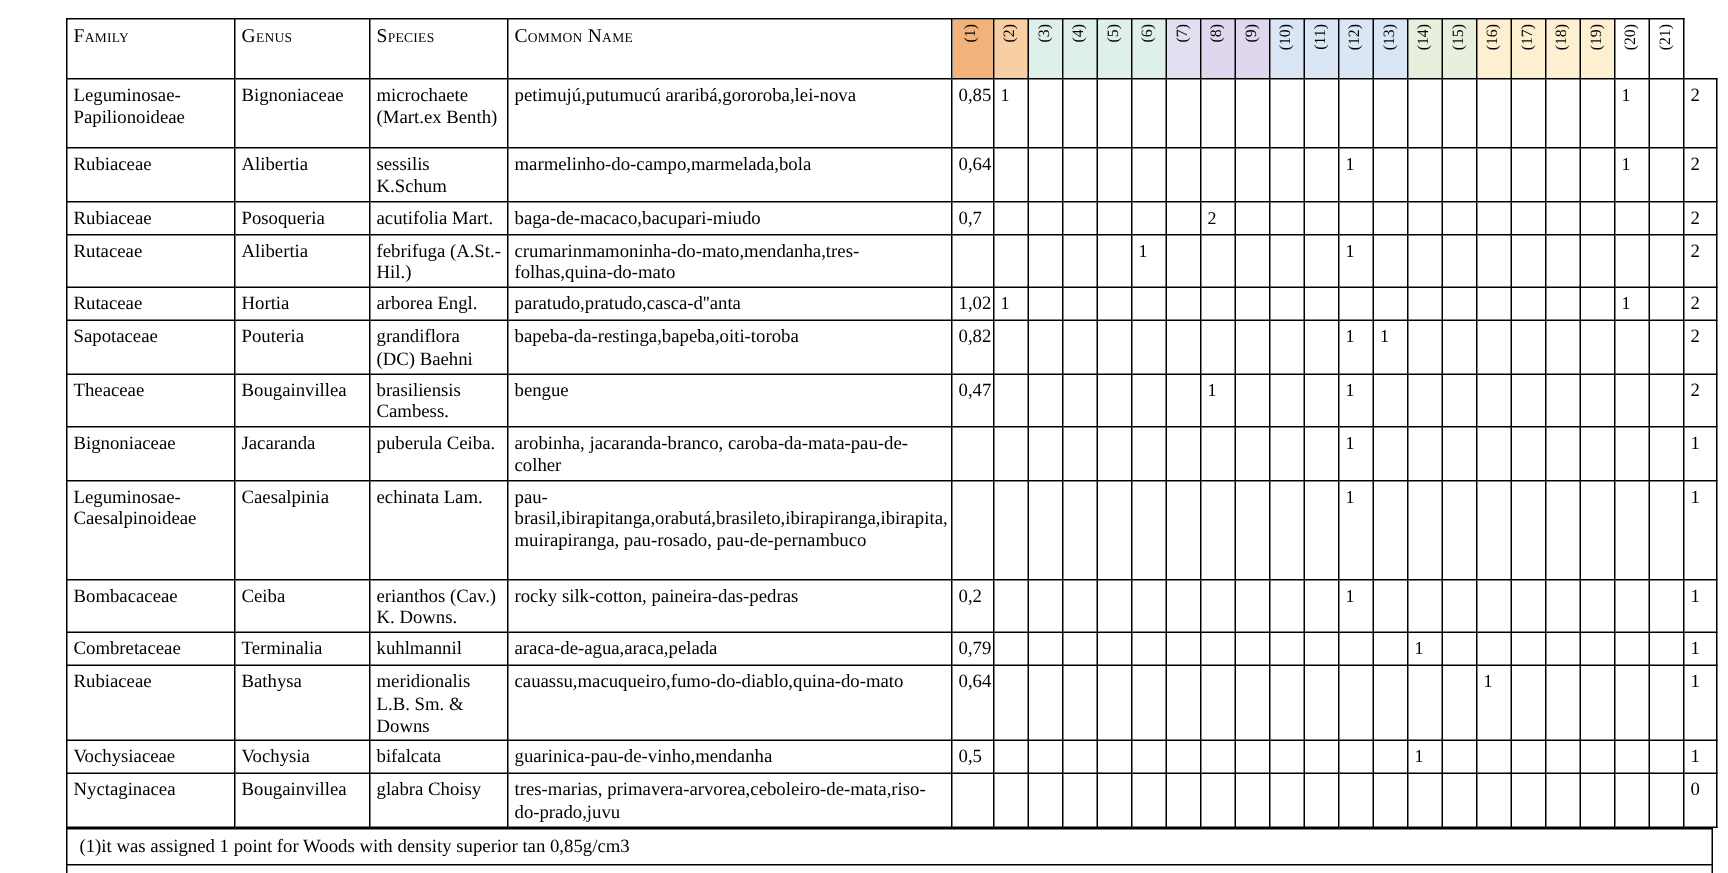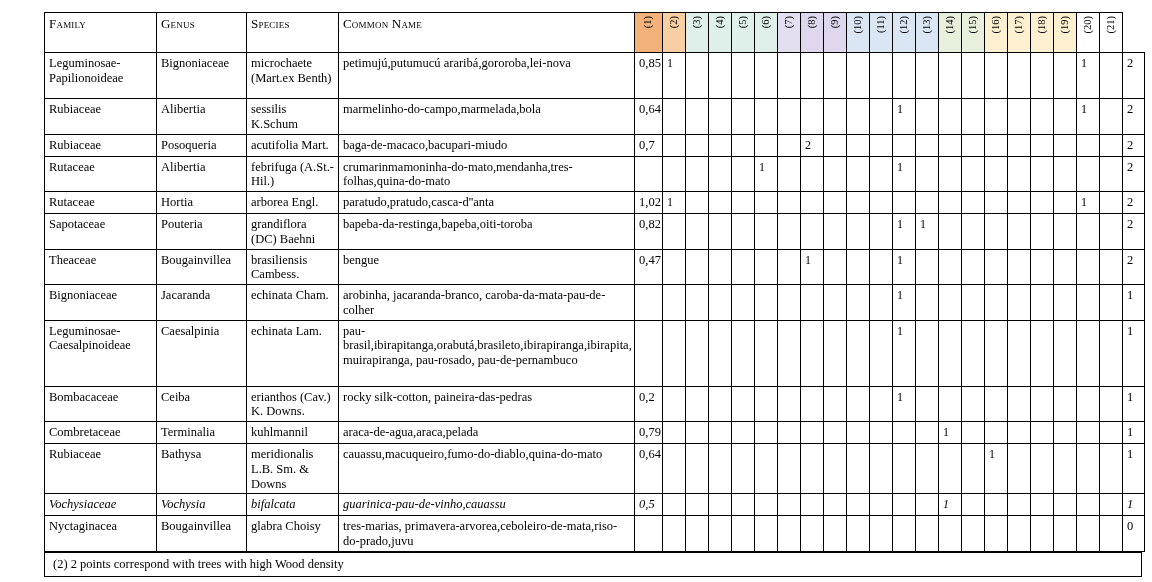--- a/index.html
+++ b/index.html
@@ -391,21 +391,21 @@
           <td class="num"></td>
           <td class="num"></td>
           <td class="num"></td>
           <td class="num"></td>
           <td class="num"></td>
           <td class="total">2</td>
         </tr>
         <tr style="height: 28px;">
           <td class="famcell">Bignoniaceae</td>
           <td>Jacaranda</td>
-          <td>echinata Cham.</td>
+          <td>puberula Ceiba.</td>
           <td>arobinha, jacaranda-branco, caroba-da-mata-pau-de-colher</td>
           <td class="score"></td>
           <td class="num"></td>
           <td class="num"></td>
           <td class="num"></td>
           <td class="num"></td>
           <td class="num"></td>
           <td class="num"></td>
           <td class="num"></td>
           <td class="num"></td>
@@ -528,25 +528,25 @@
           <td class="num"></td>
           <td class="num"></td>
           <td class="num">1</td>
           <td class="num"></td>
           <td class="num"></td>
           <td class="num"></td>
           <td class="num"></td>
           <td class="num"></td>
           <td class="total">1</td>
         </tr>
-        <tr style="height: 22px; font-style: italic;">
+        <tr style="height: 22px;">
           <td class="famcell">Vochysiaceae</td>
           <td>Vochysia</td>
           <td>bifalcata</td>
-          <td>guarinica-pau-de-vinho,cauassu</td>
+          <td>guarinica-pau-de-vinho,mendanha</td>
           <td class="score">0,5</td>
           <td class="num"></td>
           <td class="num"></td>
           <td class="num"></td>
           <td class="num"></td>
           <td class="num"></td>
           <td class="num"></td>
           <td class="num"></td>
           <td class="num"></td>
           <td class="num"></td>
@@ -590,18 +590,21 @@
           <td class="num"></td>
           <td class="num"></td>
           <td class="total">0</td>
         </tr>
       </tbody>
   </table>
 
   <table class="notes">
     <tbody>
         <tr class="note-row">
+          <td>(1)it was assigned 1 point for Woods with density superior tan 0,85g/cm3</td>
+        </tr>
+        <tr class="note-row">
           <td>(2) 2 points correspond with trees with high Wood density</td>
         </tr>
       </tbody>
   </table>
 
 </div>
 
 </body></html>

